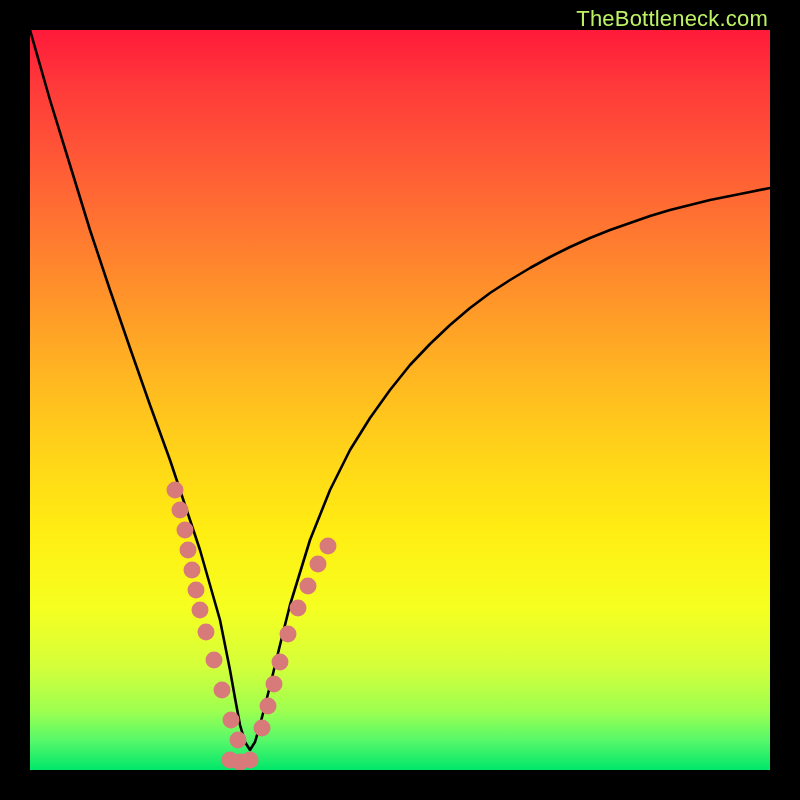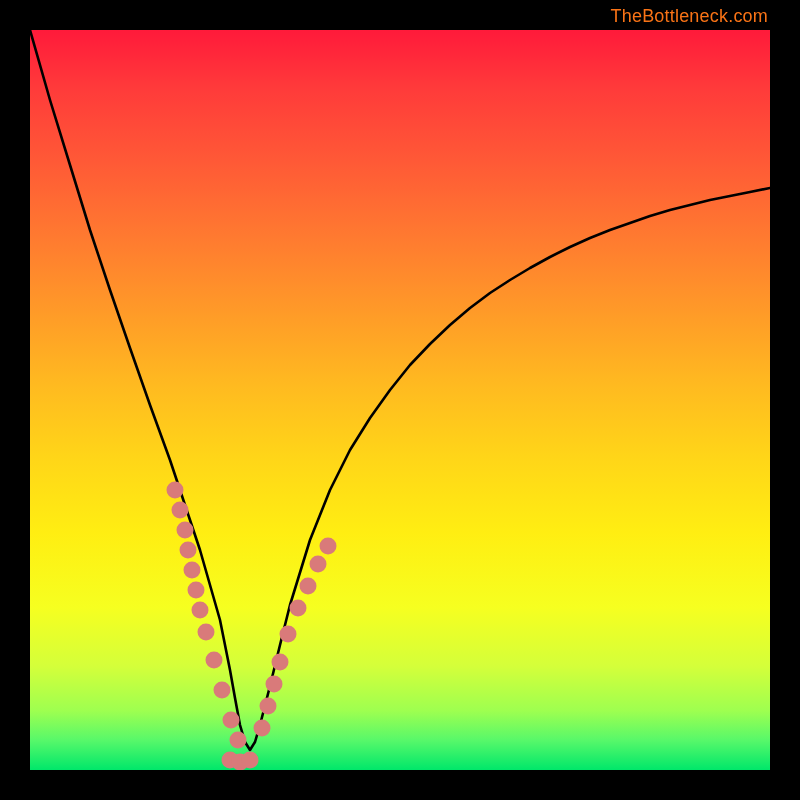--- a/index.html
+++ b/index.html
@@ -37,22 +37,22 @@
       #d4ff3a 86%,
       #9eff50 92%,
       #57f86a 96%,
       #00e76a 100%
     );
   }
   .watermark {
     position: absolute;
     top: 6px;
     right: 32px;
-    color: #f97316;
-    font-size: 18px;
+    color: #bef264;
+    font-size: 22px;
     letter-spacing: 0.2px;
     font-weight: 500;
   }
   svg {
     position: absolute;
     inset: 0;
   }
 </style>
 </head>
 <body>

